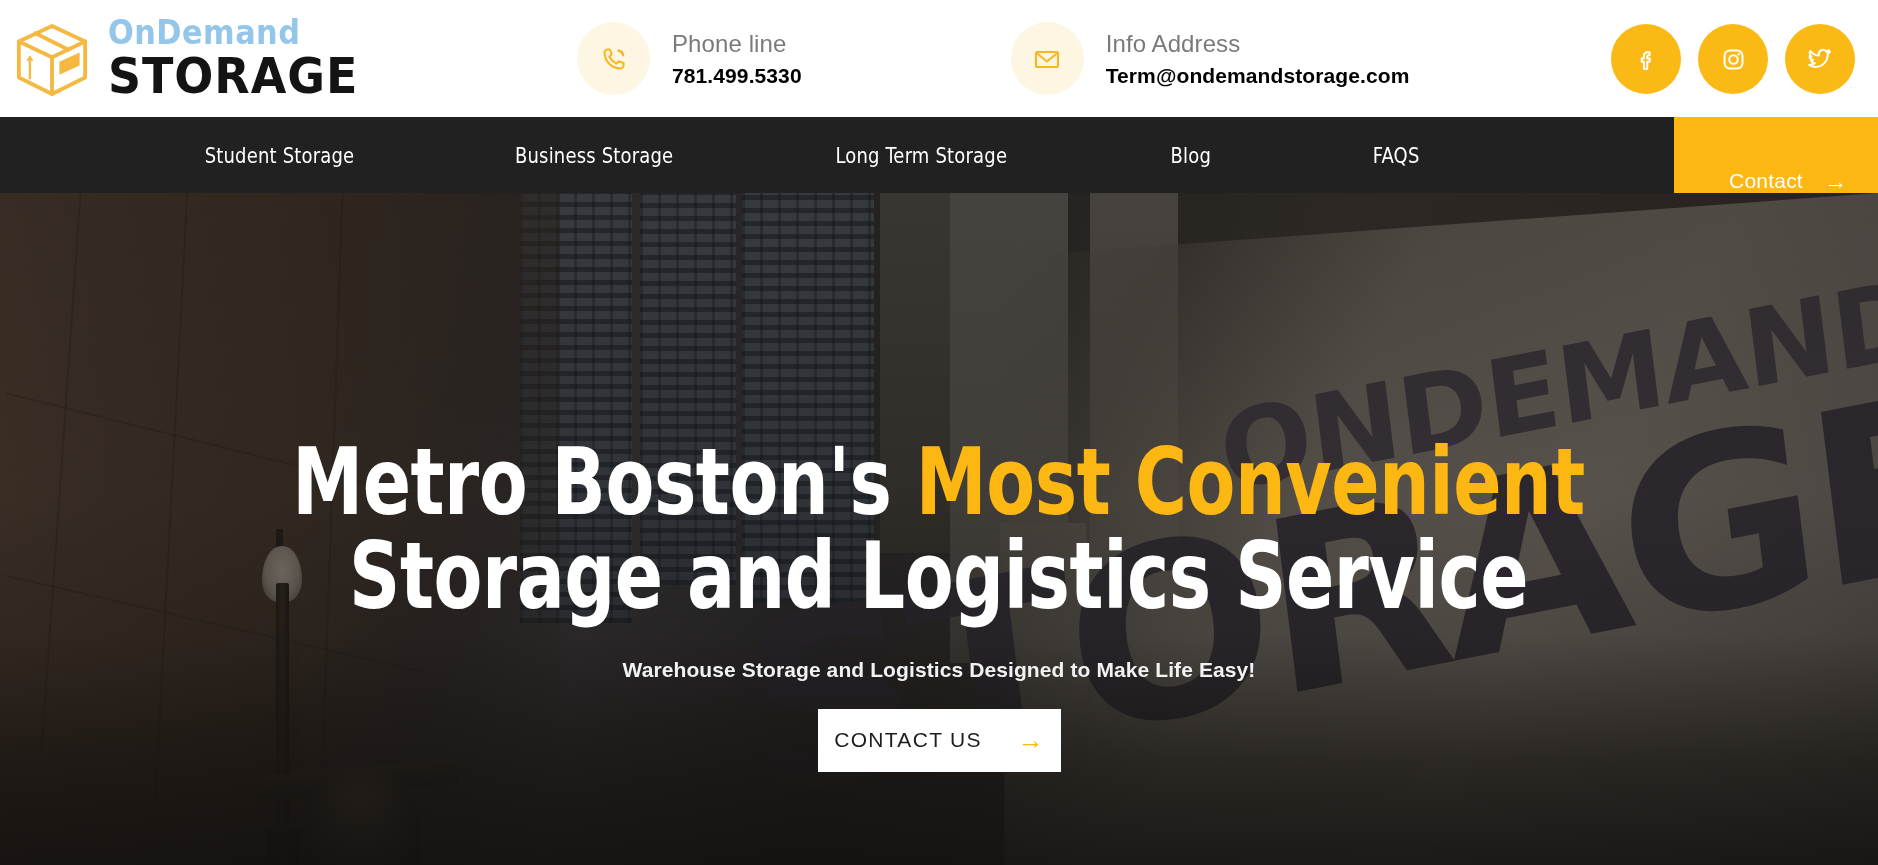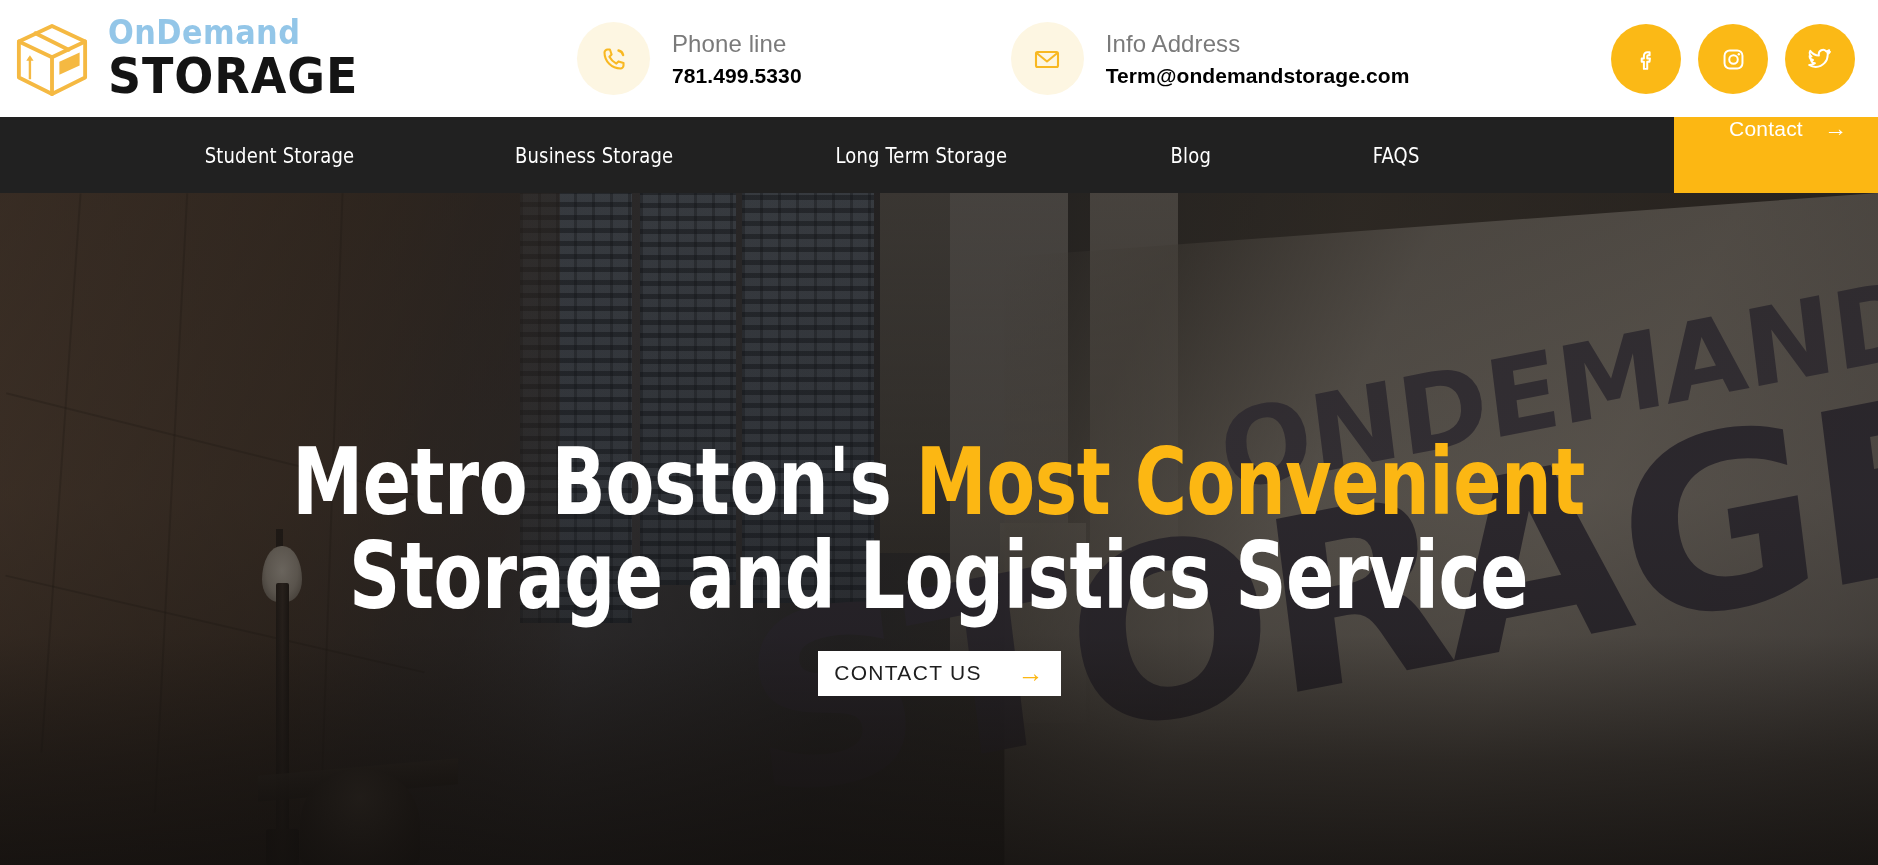--- a/index.html
+++ b/index.html
@@ -80,21 +80,21 @@
   .nav-item:nth-child(1){ margin-left:199px; }
   .nav-item:nth-child(2){ margin-left:109px; }
   .nav-item:nth-child(3){ margin-left:110px; }
   .nav-item:nth-child(4){ margin-left:115px; }
   .nav-item:nth-child(5){ margin-left:118px; }
 
   .nav-cta{
     position:absolute; right:0; top:0;
     width:204px; height:76px;
     background:#fcb713;
-    display:flex; align-items:flex-start; justify-content:center;
+    display:flex; align-items:flex-end; justify-content:center;
     gap:21px;
     cursor:pointer;
     padding-left:24px;
   }
   .nav-cta-label{ color:#ffffff; font-size:21px; letter-spacing:.2px; }
   .nav-cta-arrow{ color:#ffffff; font-size:23px; line-height:1; }
 
   
   .hero{
     position:relative;
@@ -206,21 +206,21 @@
   .hero-sub{
     margin-top:34px;
     font-size:21px;
     color:#f2f2f2;
     font-weight:bold;
     letter-spacing:.1px;
     text-align:center;
   }
   .hero-btn{
     margin-top:27px;
-    width:243px; height:45px;
+    width:243px; height:63px;
     background:#ffffff;
     display:flex; align-items:center; justify-content:center;
     gap:36px;
     cursor:pointer;
   }
   .hero-btn-label{ font-size:21px; color:#1e1e1e; letter-spacing:1.3px; }
   .hero-btn-arrow{ color:#fcb713; font-size:26px; line-height:1; }
 </style>
 </head>
 <body>
@@ -350,18 +350,19 @@
     <div class="person"></div>
 
     <div class="hero-overlay"></div>
   </div>
 
   <div class="hero-content">
     <h1 class="hero-h1">
       <span>Metro Boston's </span><span class="hl-accent">Most Convenient</span><br>
       <span>Storage and Logistics Service</span>
     </h1>
+    <div class="hero-sub">Warehouse Storage and Logistics Designed to Make Life Easy!</div>
     <div class="hero-btn">
       <span class="hero-btn-label">CONTACT US</span>
       <span class="hero-btn-arrow">→</span>
     </div>
   </div>
 </div>
 
 </body></html>

